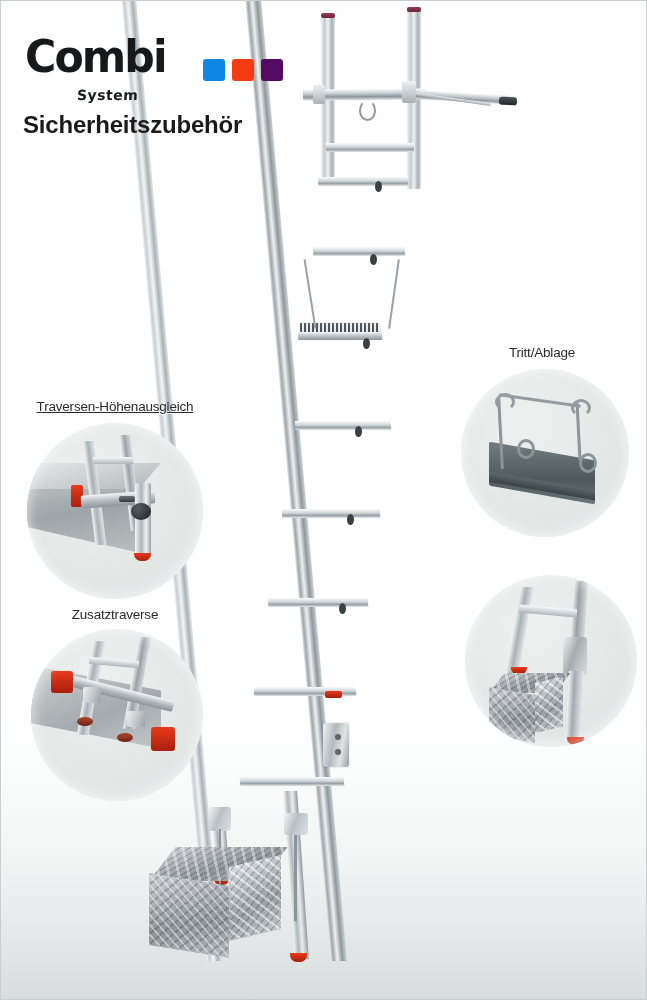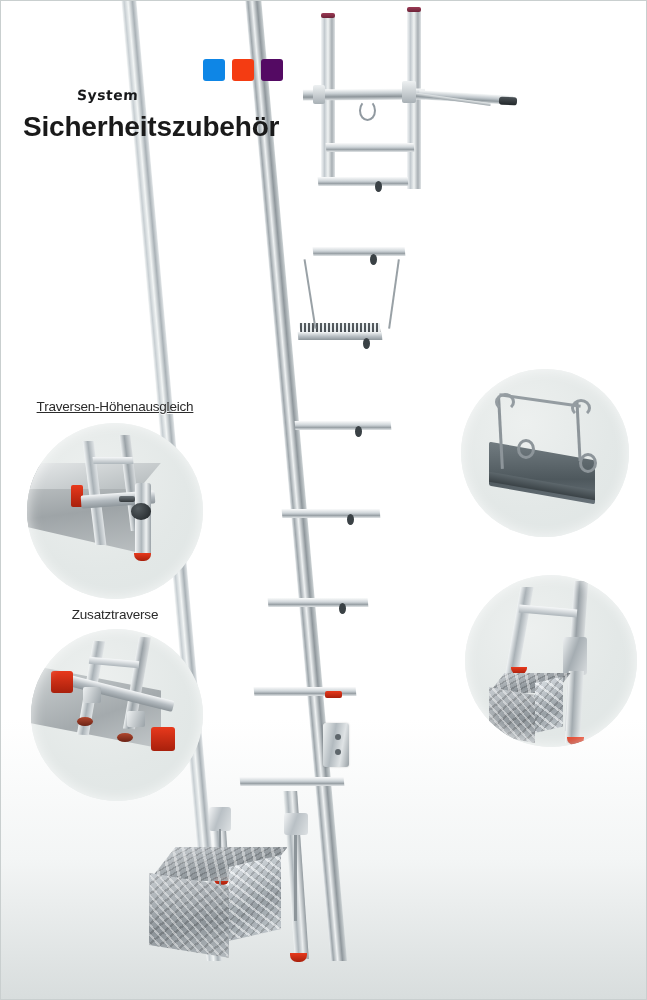--- a/index.html
+++ b/index.html
@@ -43,21 +43,21 @@
     font-weight:bold;
     font-size:14px;
     letter-spacing:0.5px;
     color:#17181a;
     transform:skewX(-3deg);
   }
   .page-title{
     position:absolute;left:22px;top:110px;
     font-family:"Liberation Sans", sans-serif;
     font-weight:bold;
-    font-size:28px;
+    font-size:24px;
     color:#1a1a1a;
     letter-spacing:-0.2px;
   }
 
   
   .callout{position:absolute;}
   .callout .cap{
     position:absolute;
     width:100%;
     text-align:center;
@@ -202,20 +202,23 @@
 
     <div class="metal-d" style="left:288px;top:790px;width:14px;height:168px;
                 transform:skewX(4deg);
                 background:linear-gradient(90deg,#f0f3f3,#aeb6bb 30%,#ebeeef 62%,#929a9f);"></div>
     <div class="metal" style="left:283px;top:812px;width:24px;height:22px;border-radius:3px;
                 background:linear-gradient(110deg,#f2f4f5,#b9c0c5 45%,#dde1e3);"></div>
     <div style="position:absolute;left:293px;top:834px;width:3px;height:86px;background:#8d959a;"></div>
     <div class="redcap" style="left:289px;top:952px;width:17px;height:9px;border-radius:0 0 7px 7px;"></div>
   </div>
 
+  <div class="brand">
+    <span class="brand-word">Combi</span>
+  </div>
   <div class="swatches">
     <div class="sw" style="background:#0e86e6;"></div>
     <div class="sw" style="background:#f43c12;"></div>
     <div class="sw" style="background:#540a63;"></div>
   </div>
   <div class="brand-sub">System</div>
   <div class="page-title">Sicherheitszubehör</div>
 
 
   <div class="callout" style="left:2px;top:398px;width:224px;height:206px;">
@@ -267,20 +270,21 @@
                   background:linear-gradient(180deg,#b0472e,#6c2315);"></div>
       <div class="metal" style="left:52px;top:58px;width:18px;height:16px;border-radius:2px;
                   background:linear-gradient(110deg,#eef1f2,#9aa2a7);"></div>
       <div class="metal" style="left:96px;top:82px;width:18px;height:16px;border-radius:2px;
                   background:linear-gradient(110deg,#eef1f2,#9aa2a7);"></div>
     </div>
   </div>
 
 
   <div class="callout" style="left:446px;top:344px;width:190px;height:200px;">
+    <div class="cap caption-shadow" style="top:0;">Tritt/Ablage</div>
     <div class="bubble" style="left:14px;top:24px;width:168px;height:168px;">
       <div style="position:absolute;left:28px;top:82px;width:106px;height:44px;
                   background:linear-gradient(170deg,#727c81,#4e585d 60%,#69737a);
                   transform:skewY(10deg);border-radius:2px;"></div>
       <div style="position:absolute;left:28px;top:112px;width:106px;height:10px;
                   background:linear-gradient(180deg,#5d676c,#3a4246);transform:skewY(10deg);"></div>
       <div style="position:absolute;left:38px;top:28px;width:3px;height:72px;
                   background:#8d959a;transform:rotate(-3deg);"></div>
       <div style="position:absolute;left:116px;top:32px;width:3px;height:60px;
                   background:#8d959a;transform:rotate(-3deg);"></div>

